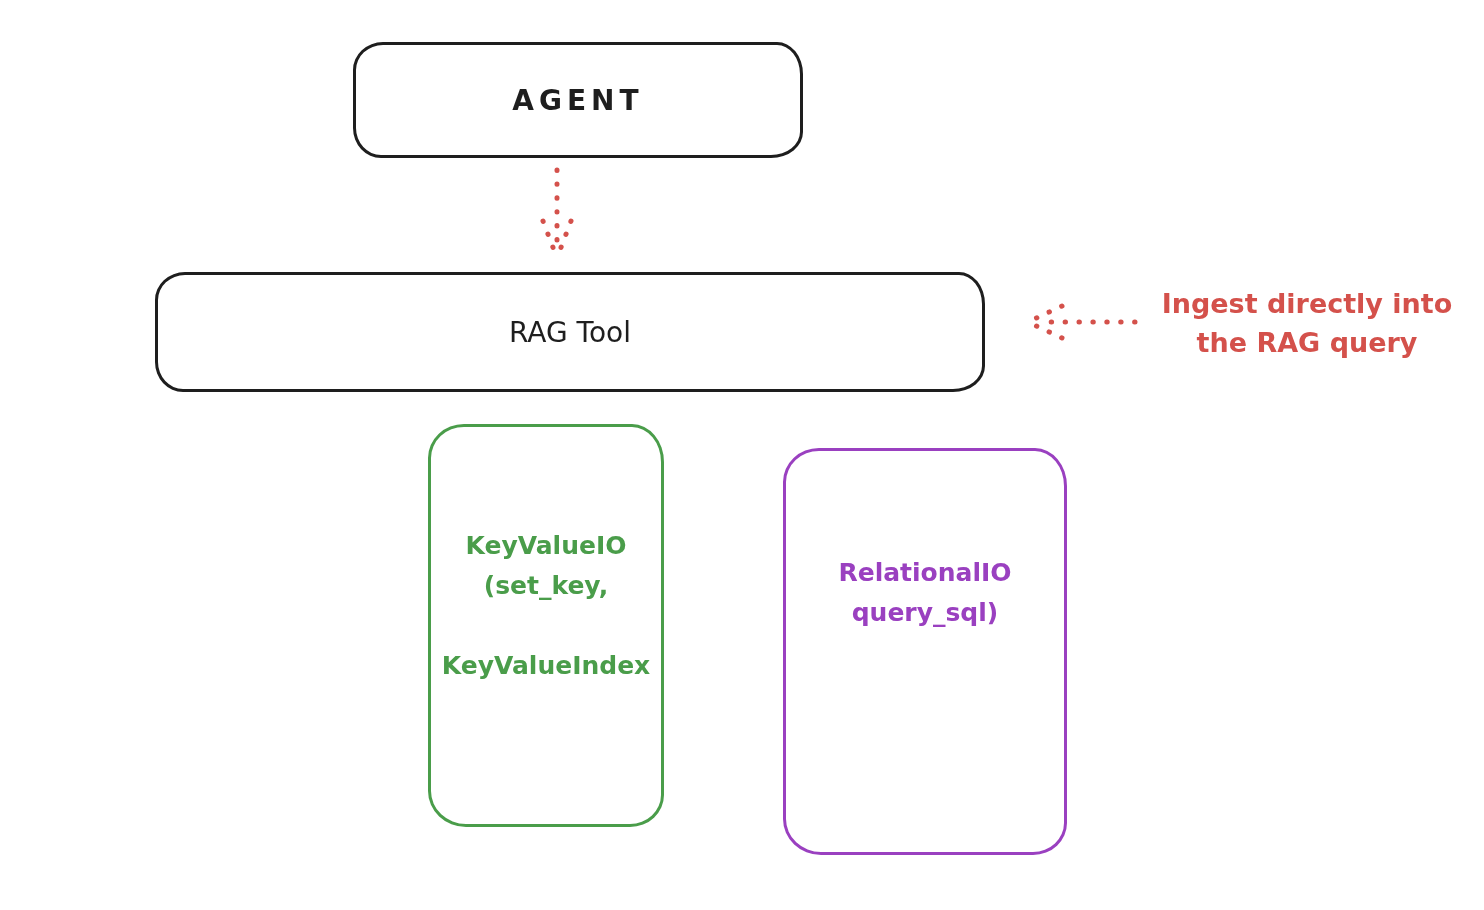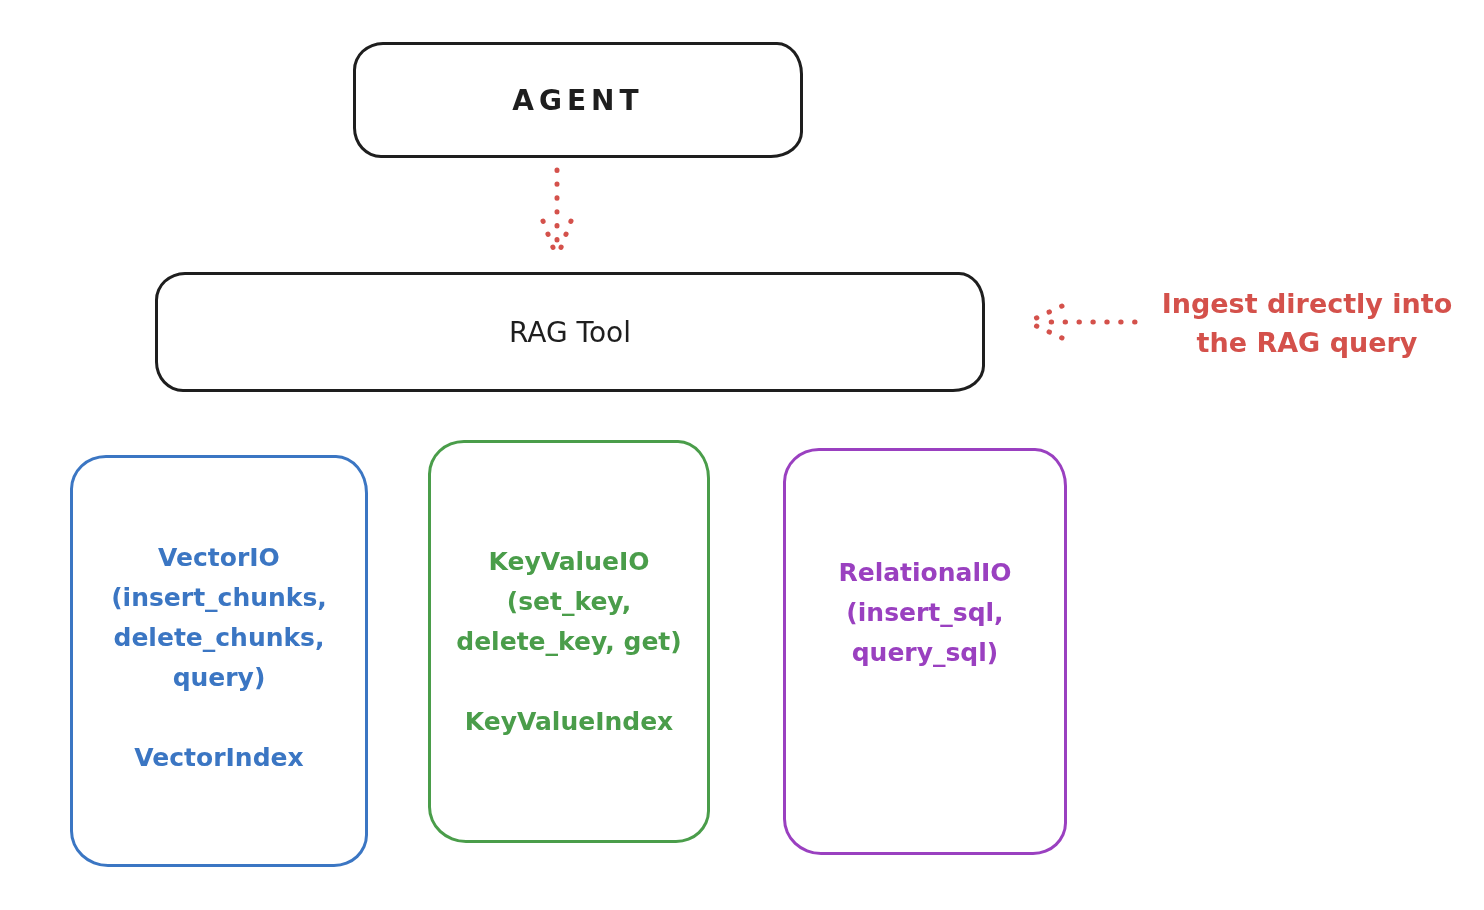--- a/index.html
+++ b/index.html
@@ -65,21 +65,21 @@
     line-height: 39px;
   }
   .backend-box {
     position: absolute;
     border-width: 3px;
     border-style: solid;
     border-radius: 36px 32px 34px 38px / 34px 38px 32px 36px;
     display: block;
   }
   .backend-blue   { left: 70px;  top: 455px; width: 298px; height: 412px; border-color: #3b76c3; color: #3b76c3; }
-  .backend-green  { left: 428px; top: 440px; width: 282px; height: 403px; border-color: #4a9d4a; color: #4a9d4a; }
+  .backend-green  { left: 428px; top: 424px; width: 236px; height: 403px; border-color: #4a9d4a; color: #4a9d4a; }
   .backend-purple { left: 783px; top: 448px; width: 284px; height: 407px; border-color: #9a40c0; color: #9a40c0; }
   .btext {
     position: absolute;
     left: 0; right: 0;
     text-align: center;
     font-size: 25px;
     font-weight: 600;
     line-height: 40px;
   }
   .backend-blue   .btext { top: 80px;  }
@@ -111,46 +111,33 @@
 
   <div class="box ink-box rag-box">
     <span class="label">RAG Tool</span>
   </div>
 
   <div class="annotation">
     <div>Ingest directly into</div>
     <div>the RAG query</div>
   </div>
 
-  <div class="backend-box backend-blue">
-    <div class="btext">
-      <div class="methods">
-        <div>VectorIO</div>
-        <div>(insert_chunks,</div>
-        <div>delete_chunks,</div>
-        <div>query)</div>
-      </div>
-      <div class="index-label">VectorIndex</div>
-    </div>
-  </div>
 
   <div class="backend-box backend-green">
     <div class="btext">
       <div class="methods">
         <div>KeyValueIO</div>
         <div>(set_key,</div>
-        <div>delete_key, get)</div>
       </div>
       <div class="index-label">KeyValueIndex</div>
     </div>
   </div>
 
   <div class="backend-box backend-purple">
     <div class="btext">
       <div class="methods">
         <div>RelationalIO</div>
-        <div>(insert_sql,</div>
         <div>query_sql)</div>
       </div>
     </div>
   </div>
 
 </div>
 
 </body></html>

